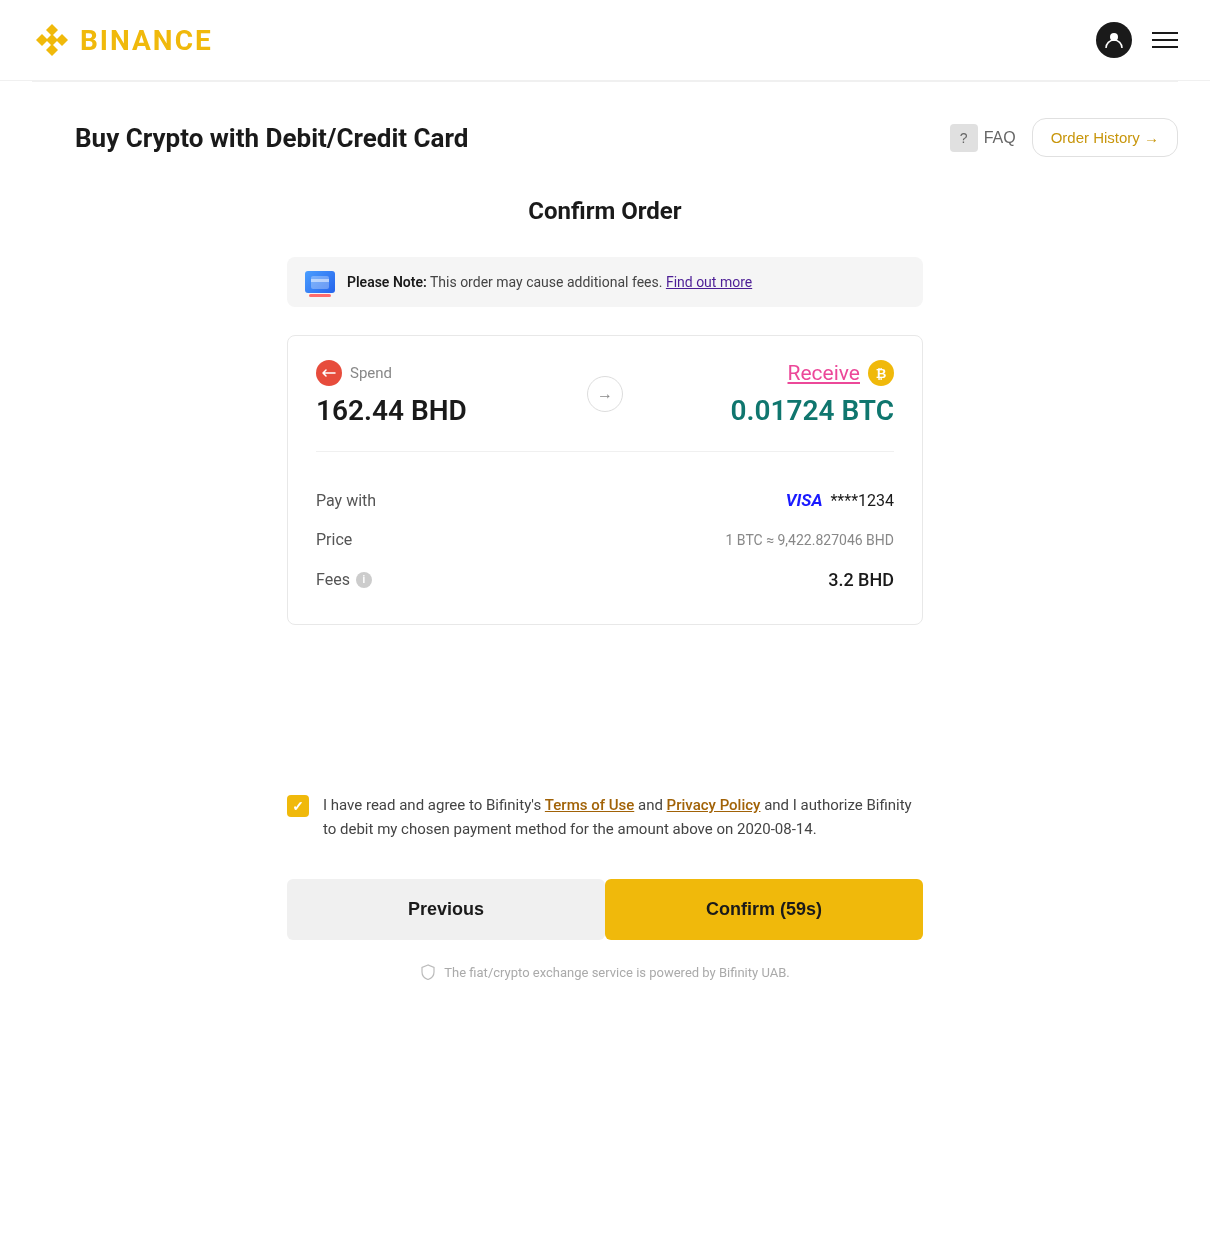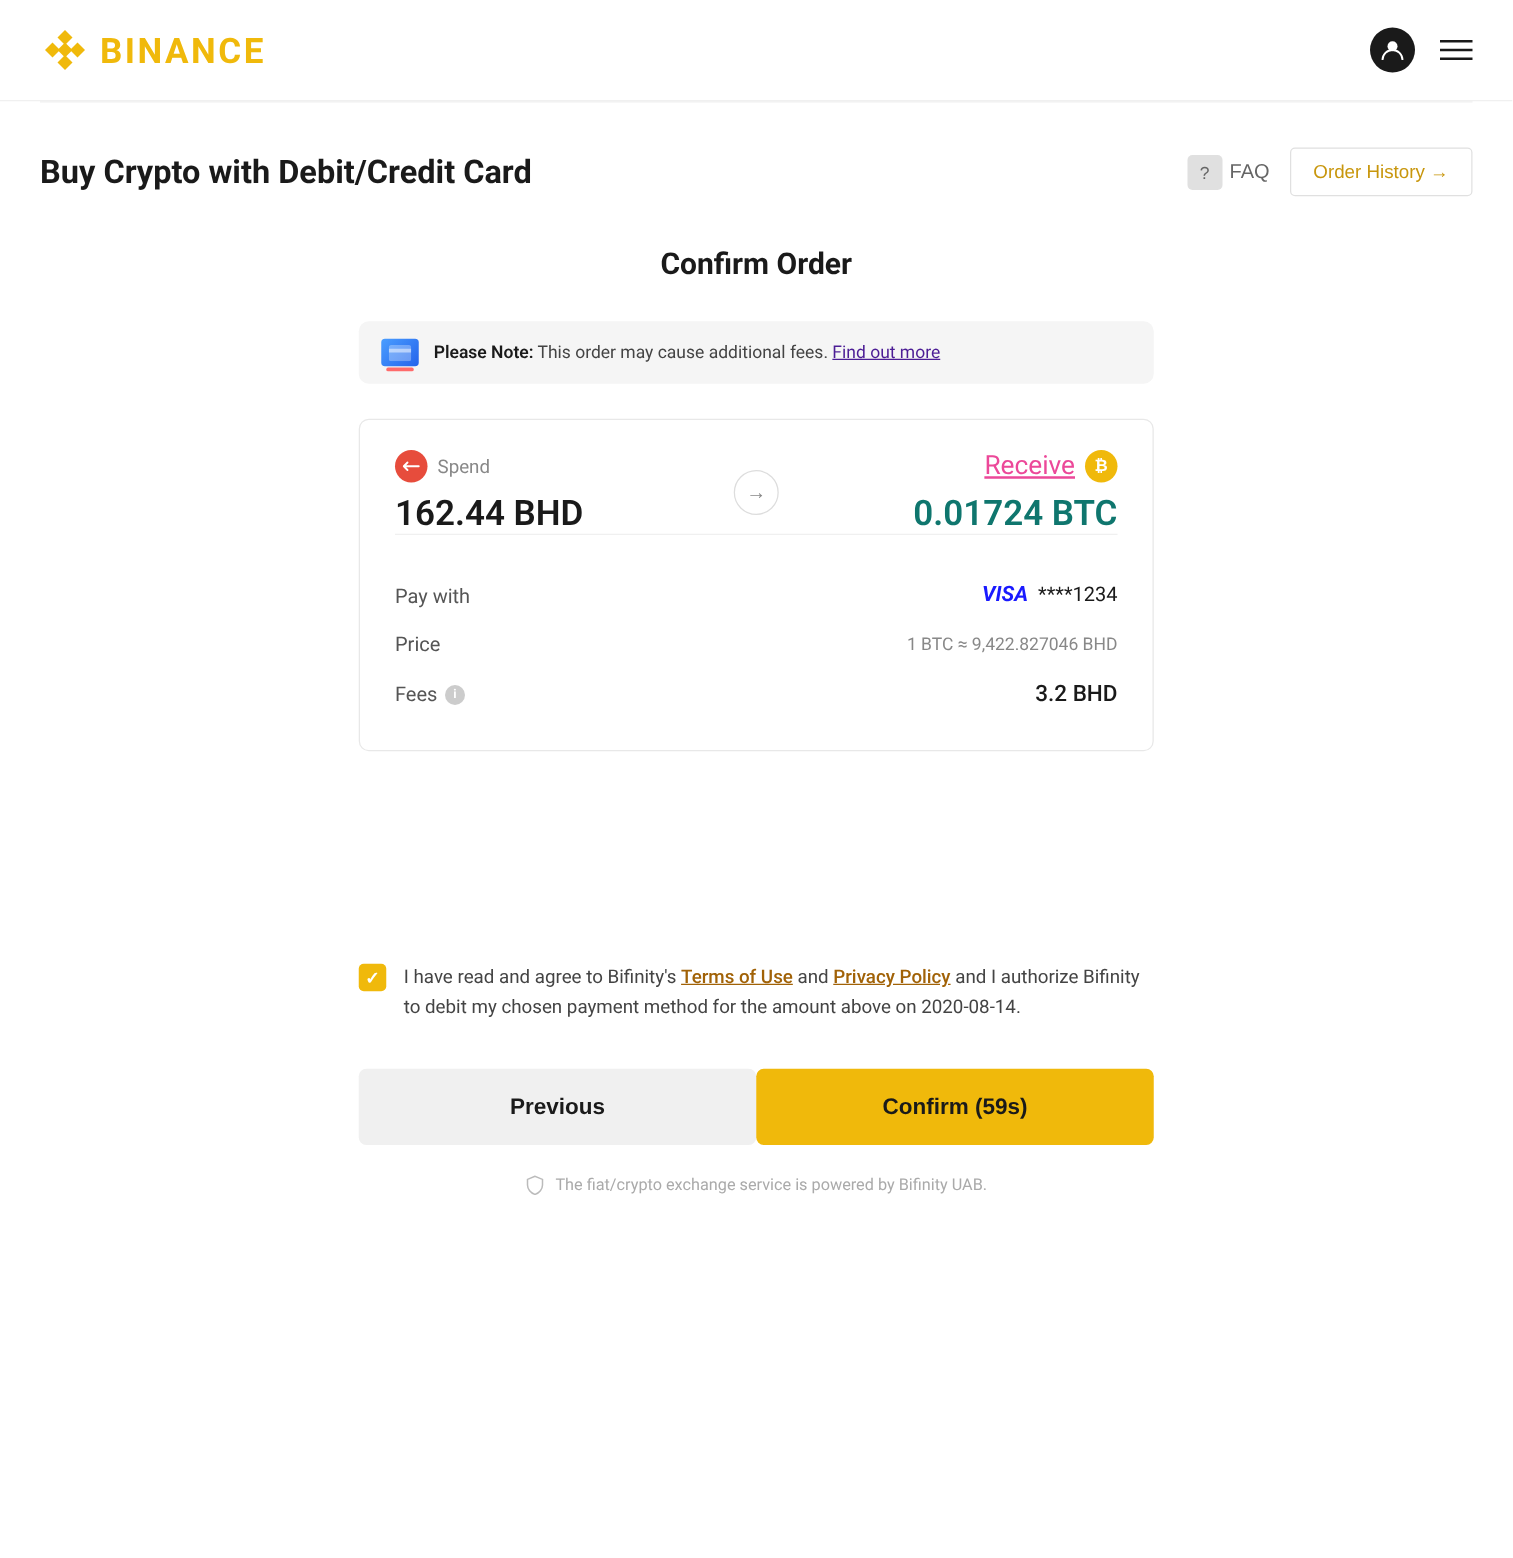--- a/index.html
+++ b/index.html
@@ -67,20 +67,21 @@
     .page-header {
       display: flex;
       align-items: center;
       justify-content: space-between;
       padding: 28px 32px 20px;
     }
     .page-title {
       font-size: 26px;
       font-weight: 700;
       color: #1a1a1a;
+      margin-left: 43px;
     }
     .page-header-actions {
       display: flex;
       align-items: center;
       gap: 16px;
     }
     .faq-btn {
       display: flex;
       align-items: center;
       gap: 6px;
@@ -99,21 +100,21 @@
       align-items: center;
       justify-content: center;
       font-size: 14px;
       color: #666;
     }
     .order-history-btn {
       display: flex;
       align-items: center;
       gap: 8px;
       border: 1px solid #e0e0e0;
-      border-radius: 4px;
+      border-radius: 14px;
       padding: 10px 18px;
       font-size: 15px;
       color: #c8960c;
       font-weight: 500;
       cursor: pointer;
       background: #fff;
     }
 
     
     .main-content {
@@ -183,20 +184,21 @@
       padding: 24px 28px;
       margin-bottom: 28px;
     }
 
     
     .spend-receive-row {
       display: flex;
       align-items: center;
       justify-content: space-between;
       margin-bottom: 28px;
+      padding-bottom: 24px;
       border-bottom: 1px solid #f0f0f0;
     }
     .spend-section {
       flex: 1;
     }
     .spend-label {
       display: flex;
       align-items: center;
       gap: 8px;
       margin-bottom: 8px;

